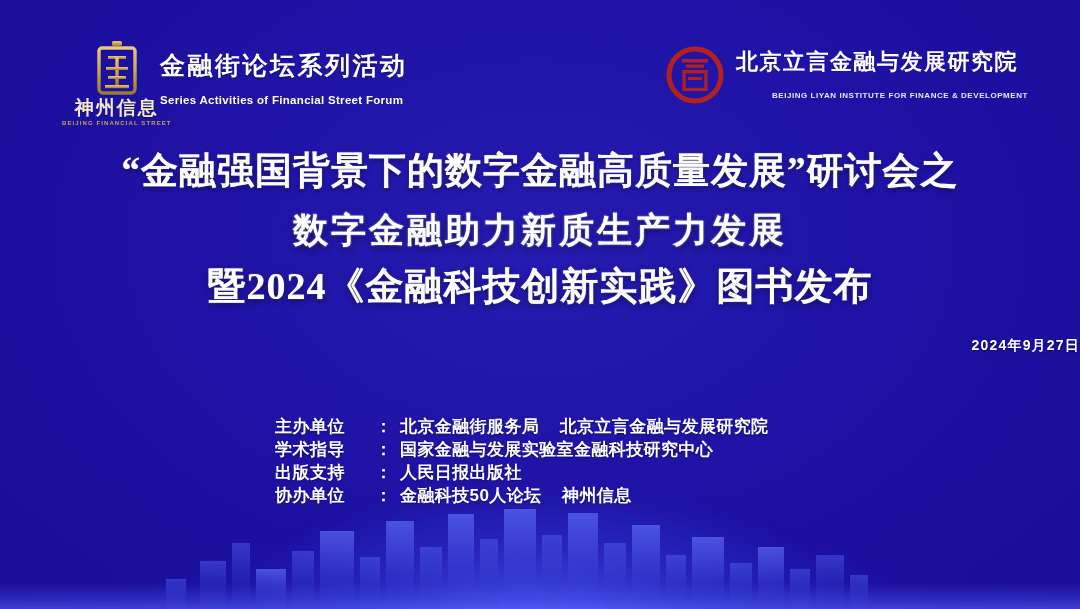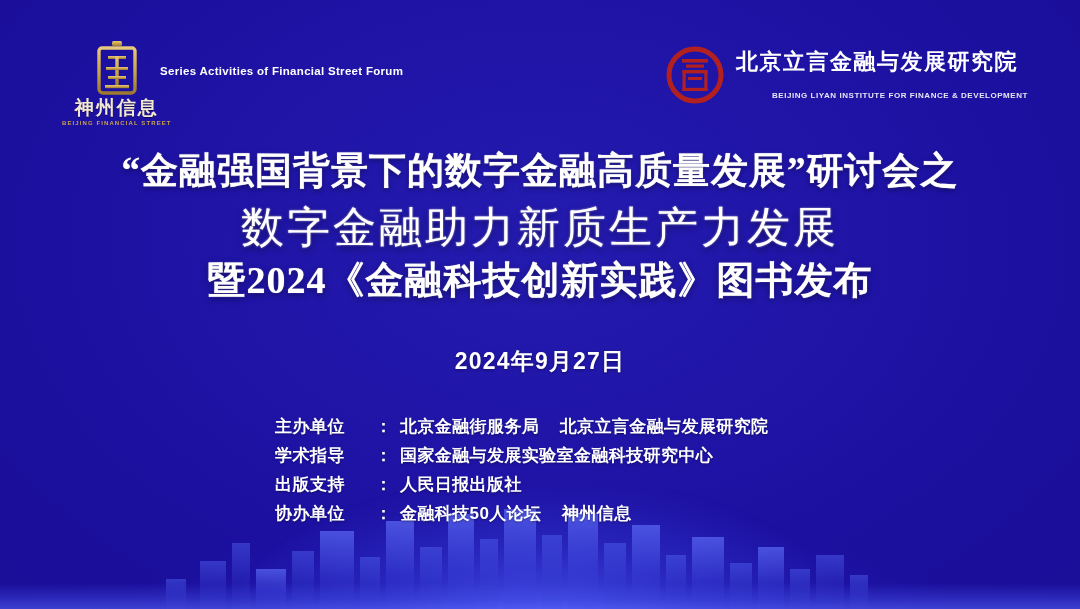--- a/index.html
+++ b/index.html
@@ -151,57 +151,57 @@
     font-size: 37px;
     font-weight: bold;
     color: #ffffff;
     letter-spacing: 1px;
     line-height: 1.25;
     text-shadow: 0 2px 5px rgba(0,0,0,.40), 0 0 1px rgba(255,255,255,.8);
     white-space: nowrap;
   }
   .title-2 {
     font-family: "Liberation Serif", "DejaVu Serif", serif;
-    font-size: 43px;
-    font-weight: normal;
+    font-size: 35px;
+    font-weight: bold;
     color: #ffffff;
     letter-spacing: 3px;
     line-height: 1.3;
-    margin-top: 6px;
+    margin-top: 14px;
     text-shadow: 0 3px 7px rgba(0,0,0,.45), 0 0 2px rgba(255,255,255,.75);
     white-space: nowrap;
   }
   .title-3 {
     font-family: "Liberation Serif", "DejaVu Serif", serif;
     font-size: 38px;
     font-weight: bold;
     color: #ffffff;
     letter-spacing: 1px;
     line-height: 1.3;
-    margin-top: 0;
+    margin-top: 8px;
     text-shadow: 0 2px 6px rgba(0,0,0,.42), 0 0 1px rgba(255,255,255,.7);
     white-space: nowrap;
   }
   .event-date {
-    margin-top: 40px;
-    font-size: 23px;
+    margin-top: 26px;
+    font-size: 14px;
     font-weight: bold;
     color: #ffffff;
     letter-spacing: 1.2px;
     text-shadow: 0 1px 3px rgba(0,0,0,.4);
+    text-align: right;
   }
 
   
   .credits {
     position: absolute;
     top: 416px; left: 0; right: 0;
     display: flex;
     flex-direction: column;
     align-items: center;
-    gap: 6px;
   }
   .credit-row {
     display: flex;
     align-items: baseline;
     width: 530px;
     font-size: 17px;
     color: #ffffff;
     line-height: 1.35;
     text-shadow: 0 1px 2px rgba(0,0,0,.35);
   }
@@ -269,20 +269,21 @@
             <rect x="14" y="36" width="18" height="3" fill="url(#gg)"></rect>
             <rect x="11" y="45" width="24" height="3.2" fill="url(#gg)"></rect>
           </svg>
         </div>
         <div class="brand-cn-gold">神州信息</div>
         <div class="brand-en-gold">BEIJING FINANCIAL STREET</div>
       </div>
     </div>
 
     <div class="forum-block">
+      <div class="forum-cn">金融街论坛系列活动</div>
       <div class="forum-en">Series Activities of Financial Street Forum</div>
     </div>
 
     <div class="logo-right">
       <div class="seal-red">
         <svg width="58" height="58" viewBox="0 0 58 58">
           <circle cx="29" cy="29" r="26" fill="none" stroke="#b32020" stroke-width="5"></circle>
           <g fill="#b32020">
             <rect x="16" y="13" width="26" height="3.6"></rect>
             <rect x="20" y="18.5" width="18" height="3.2"></rect>

